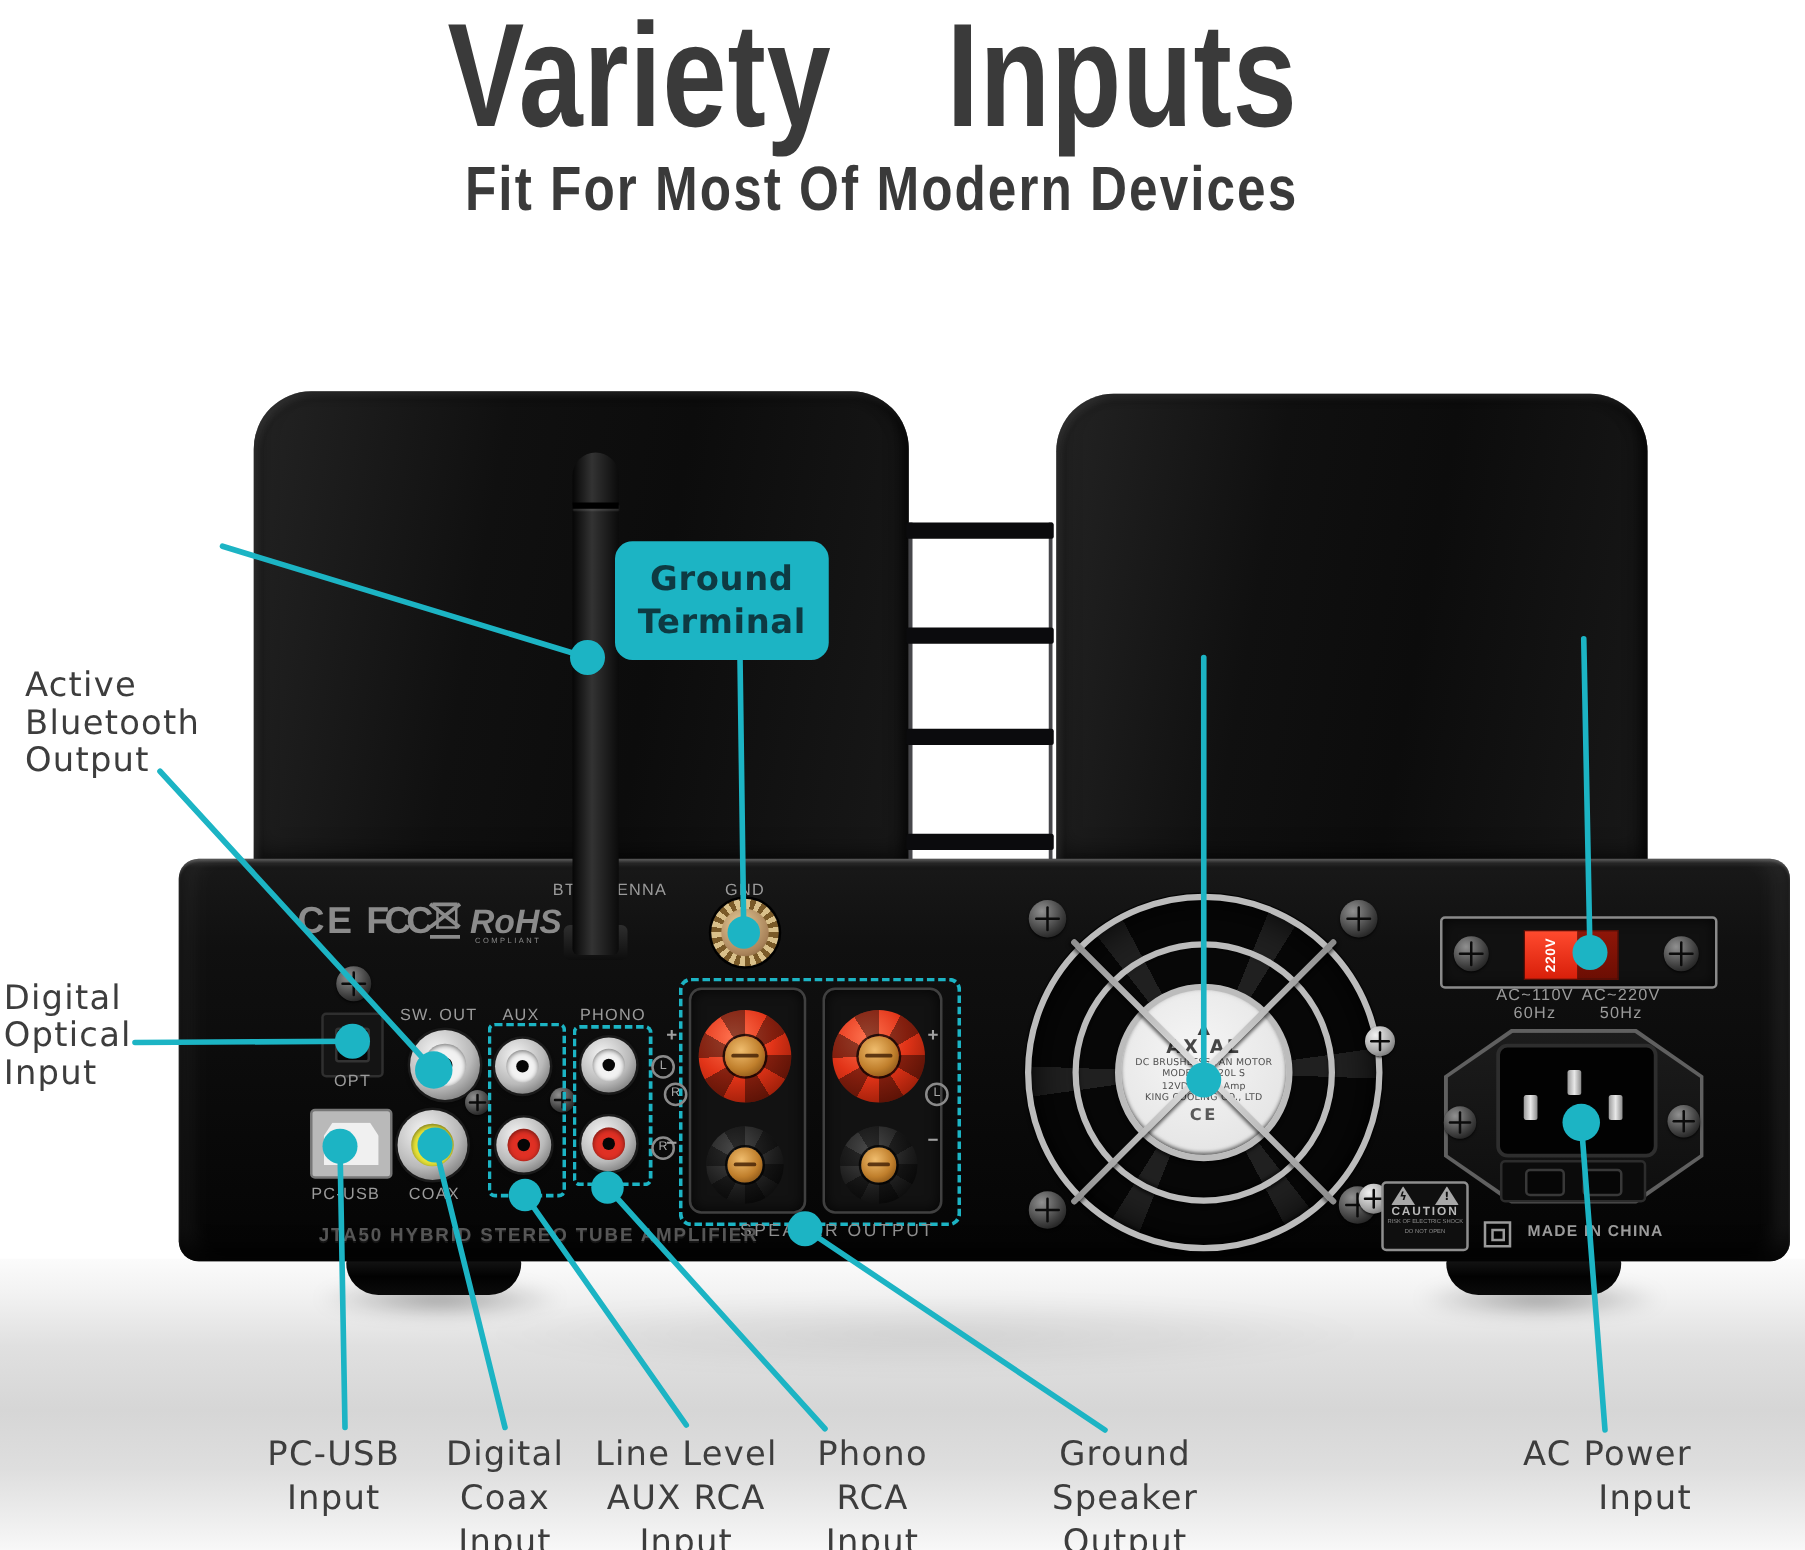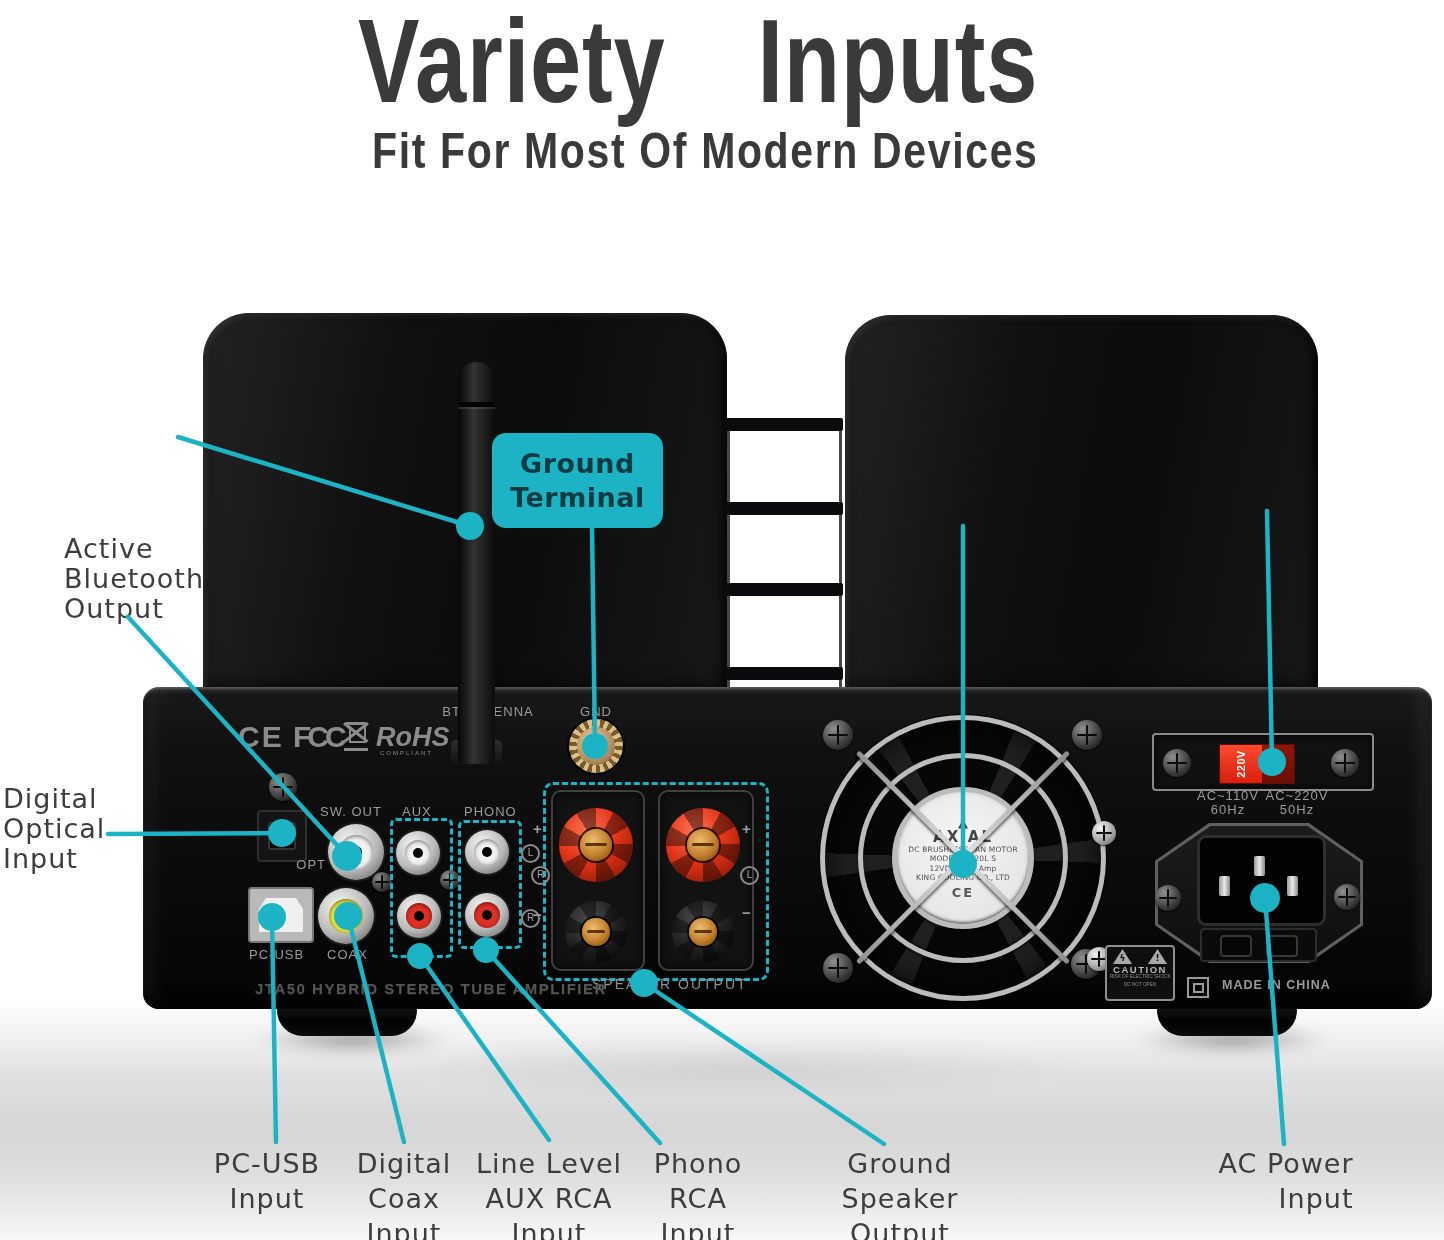--- a/index.html
+++ b/index.html
@@ -181,21 +181,21 @@
     </div>
   <div class="screw z5" style="left:269px;top:773px;width:28px;height:28px;"></div>
 
   <div class="ptxt z5" style="left:320px;top:804px;">SW. OUT</div>
   <div class="ptxt z5" style="left:402px;top:804px;">AUX</div>
   <div class="ptxt z5" style="left:464px;top:804px;">PHONO</div>
 
   <div class="sqport z5" style="left:257px;top:810px;width:46px;height:48px;">
     <div style="width:24px;height:24px;background:#060606;border:2px solid #333;border-radius:3px;"></div>
   </div>
-  <div class="ptxt z5" style="left:262px;top:857px;width:40px;text-align:right;margin-left:24px;">OPT</div>
+  <div class="ptxt z5" style="left:262px;top:857px;width:40px;text-align:center;">OPT</div>
 
   <div class="rca z5" style="left:328px;top:824px;width:56px;height:56px;">
     <div class="rca-mid" style="background:#f2f2f2;">
         <div class="rca-hole"></div>
       </div>
     </div>
 
   <div class="sqport z5" style="left:248px;top:887px;width:62px;height:52px;background:#b9b9b9;border-color:#777;">
     <div style="width:44px;height:34px;background:#f0f0f0;clip-path:polygon(16% 0,84% 0,100% 32%,100% 100%,0 100%,0 32%);"></div>
   </div>
@@ -334,21 +334,21 @@
   <div class="ptxt z5" style="left:1222px;top:978px;font-size:12.5px;font-weight:bold;">MADE IN CHINA</div>
 
   <div class="antmount z6" style="left:451px;top:740px;width:51px;height:28px;"></div>
   <div class="antenna z6" style="left:458px;top:362px;width:37px;height:402px;"></div>
 
   <div class="callout z7" style="left:492px;top:433px;width:171px;height:95px;font-size:27px;">
     <div>Ground</div>
     <div>Terminal</div>
   </div>
 
-  <div class="anno z7" style="left:20px;top:534px;margin-left:44px;">
+  <div class="anno z7" style="left:20px;top:534px;">
     <div>Active</div>
       <div>Bluetooth</div>
       <div>Output</div>
   </div>
   <div class="anno z7" style="left:3px;top:784px;">
     <div>Digital</div>
       <div>Optical</div>
       <div>Input</div>
   </div>
 

